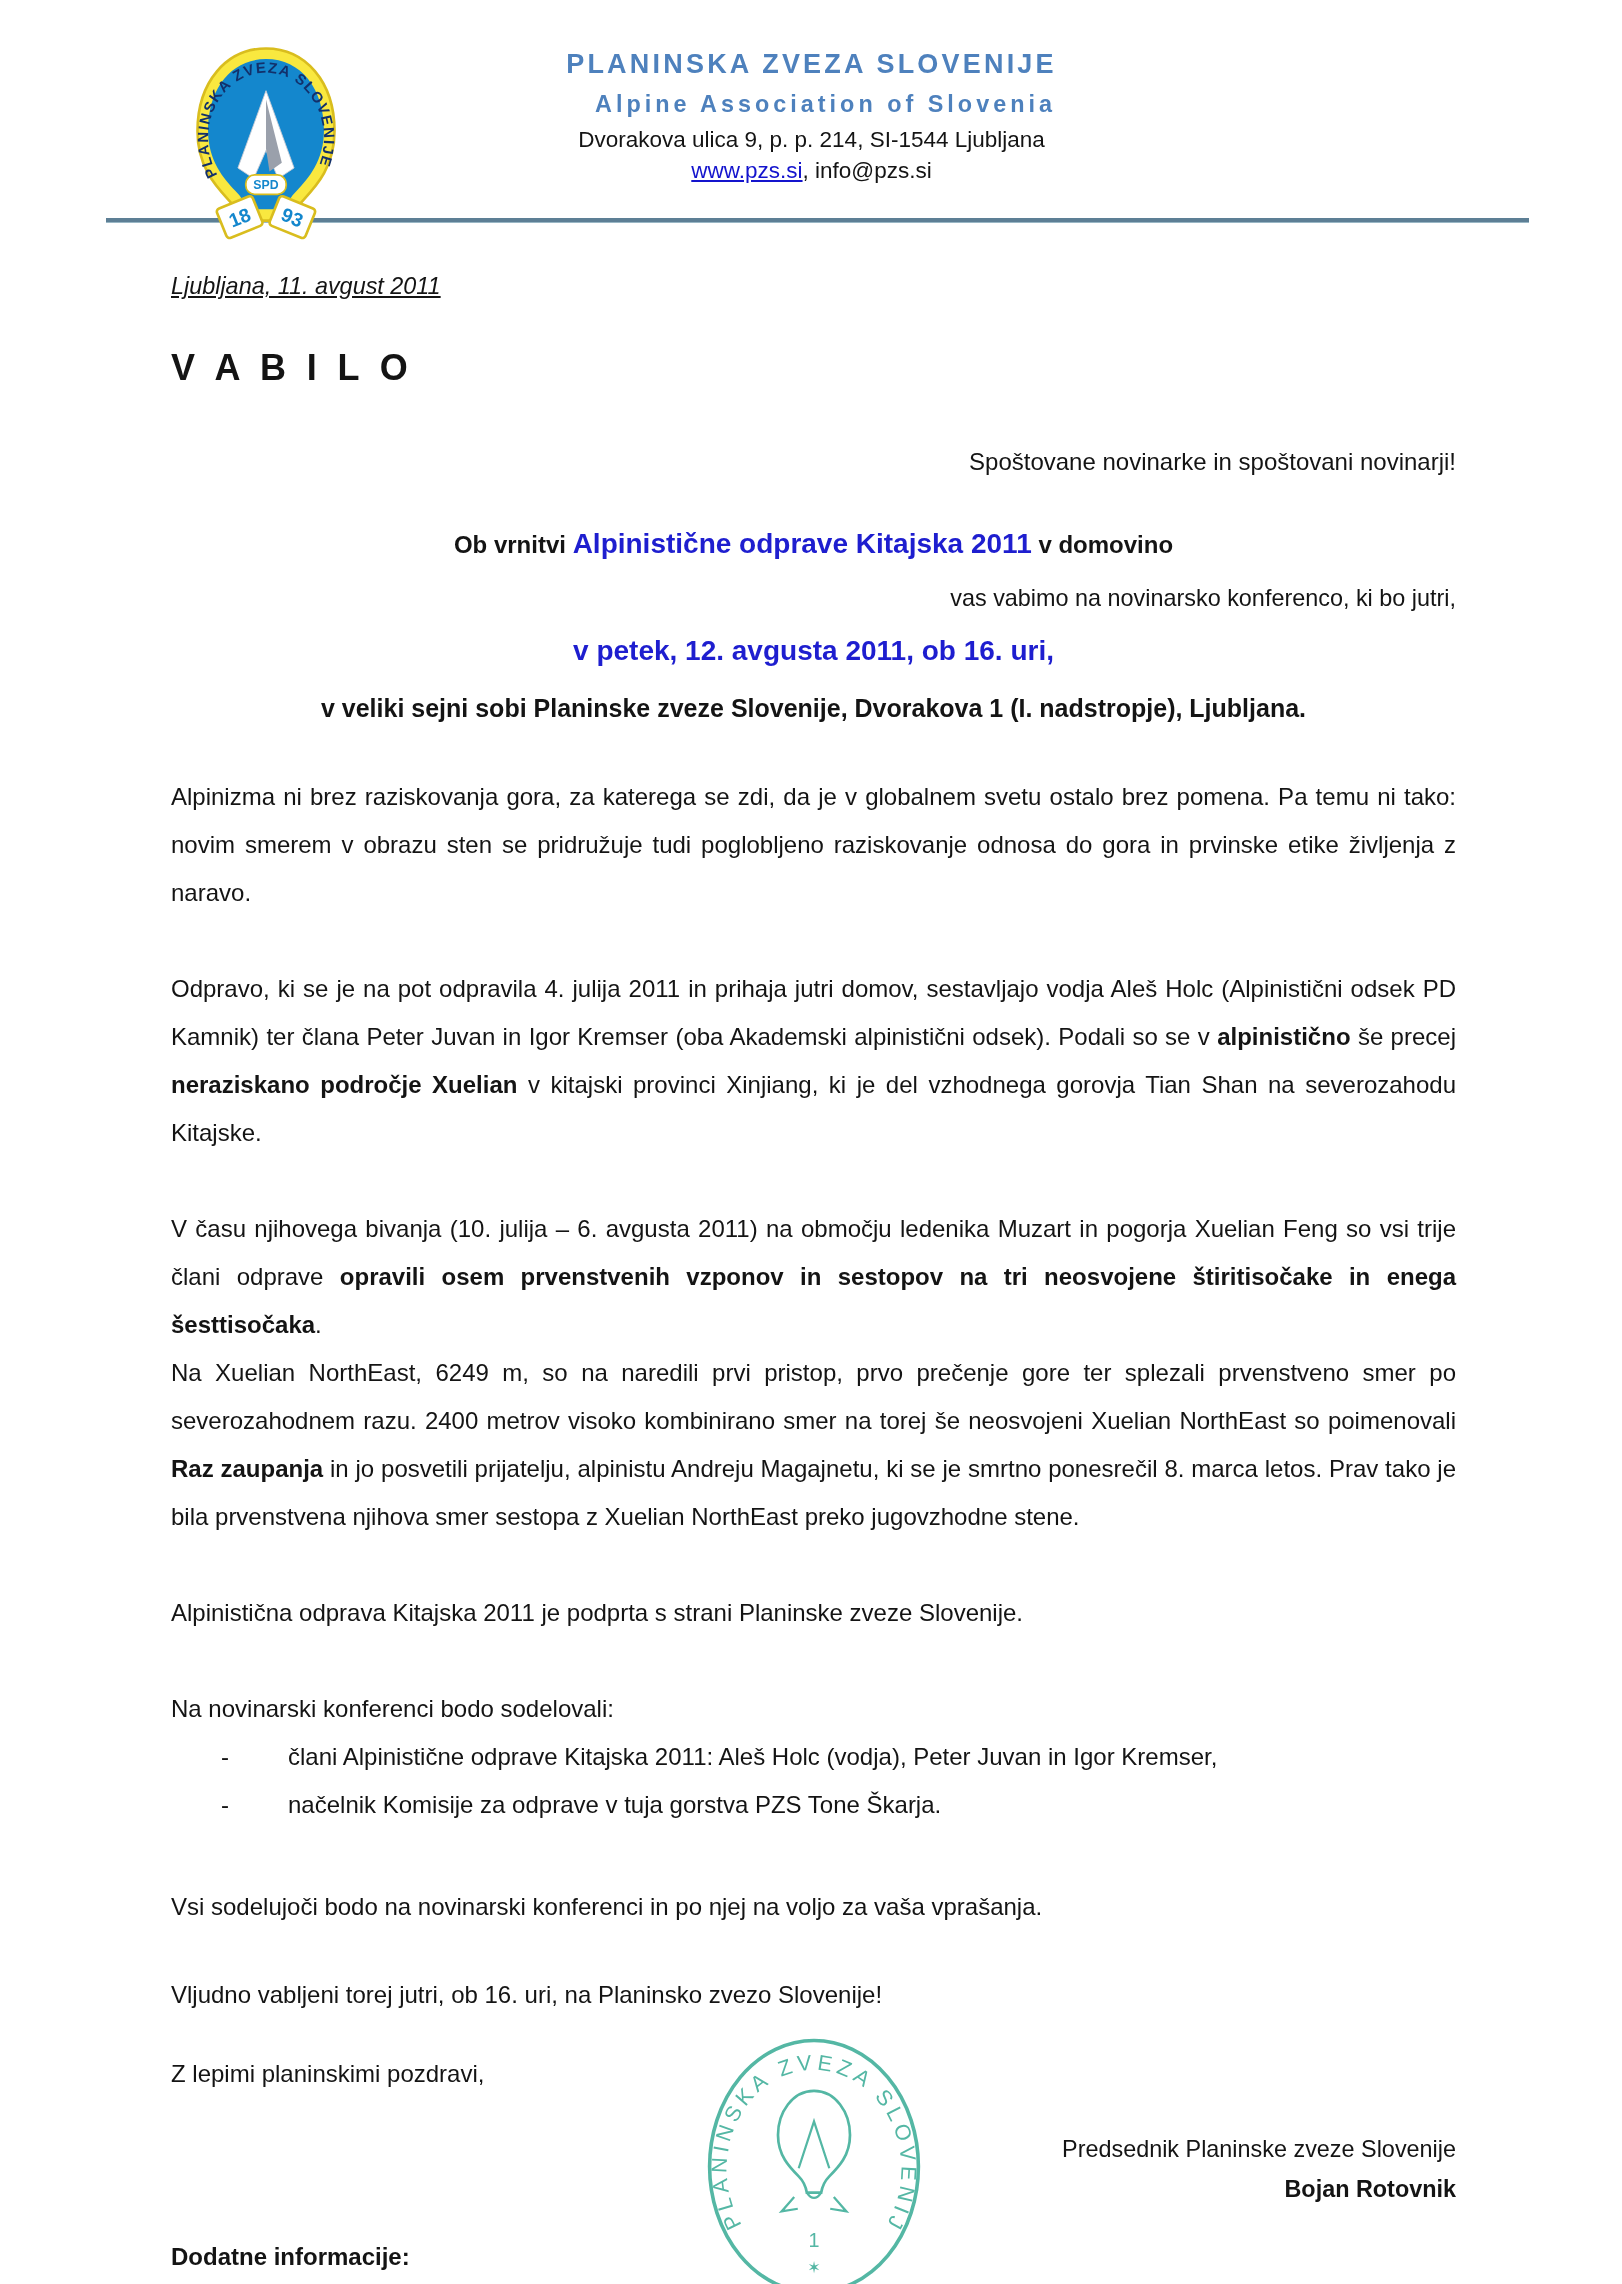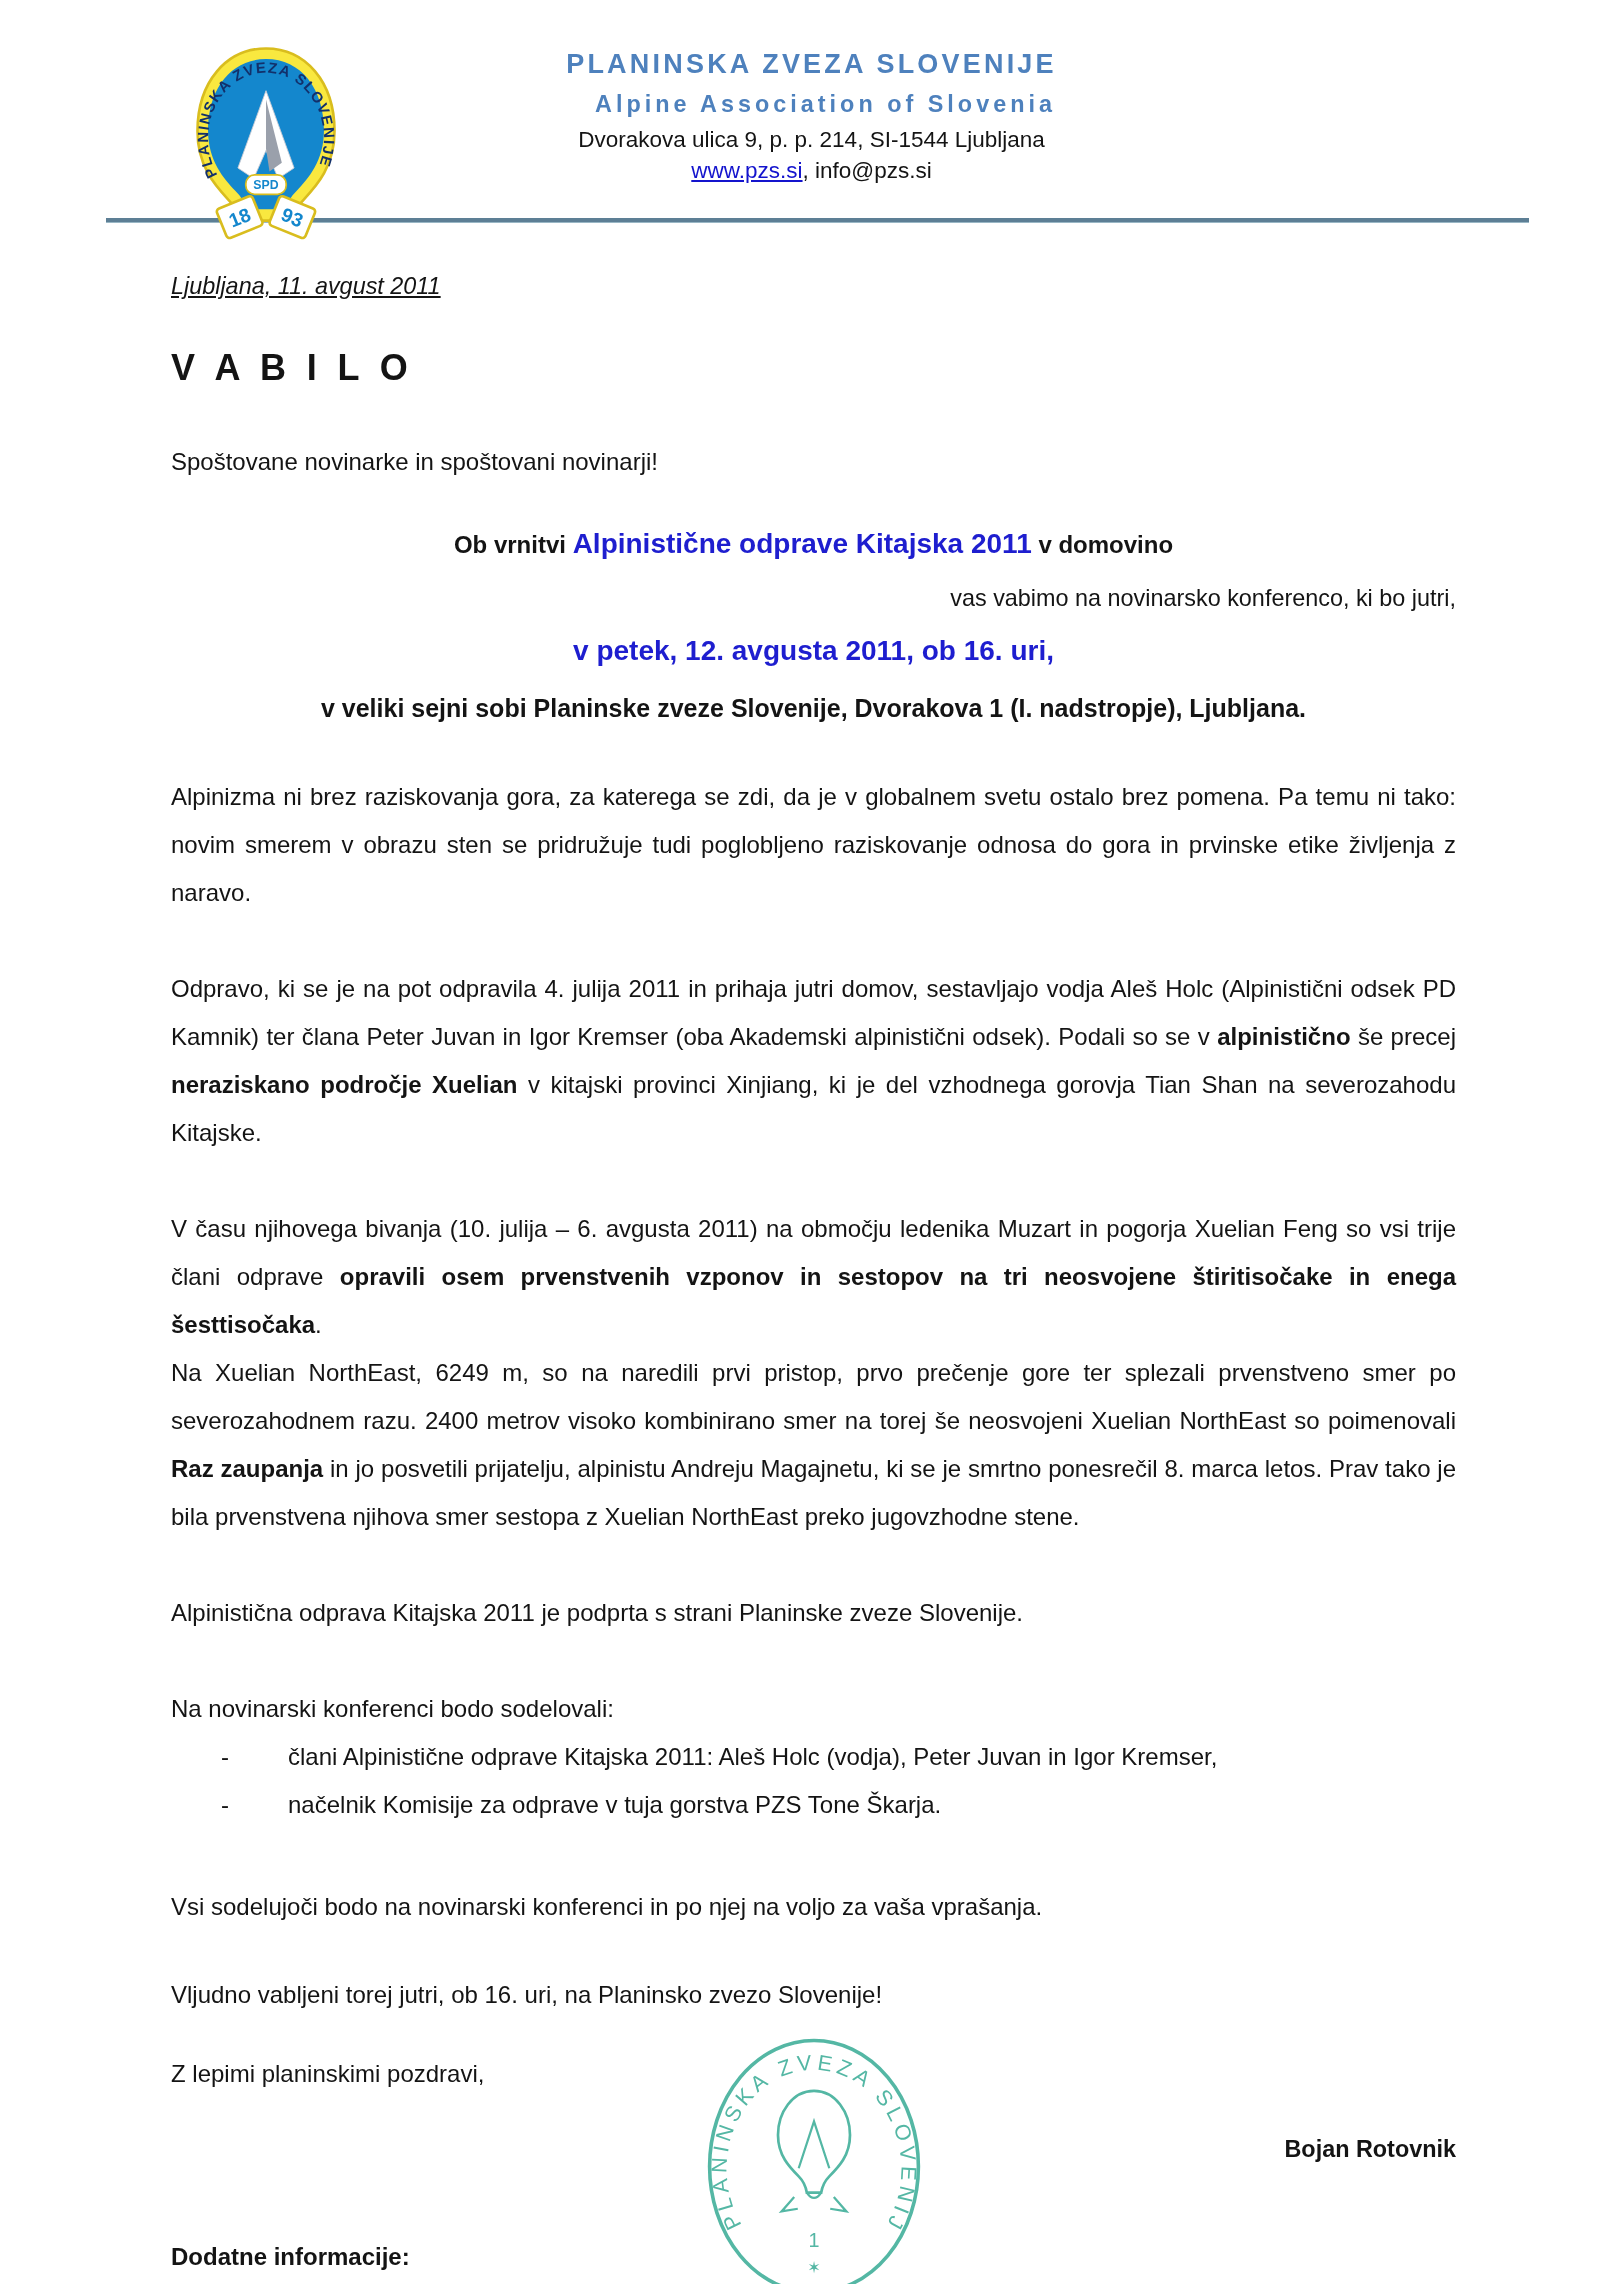--- a/index.html
+++ b/index.html
@@ -30,21 +30,21 @@
   .org-en{margin-top:10.8px;font-size:23.4px;font-weight:bold;letter-spacing:4px;color:var(--header-blue);padding-left:28px;}
   .addr{margin-top:9px;font-size:22.5px;color:var(--text);}
   .webline{margin-top:5.4px;font-size:22.5px;color:var(--text);}
   a.link{color:var(--link-blue);text-decoration:underline;cursor:pointer;}
   .rule-double{margin:3.6px 94px 0 106px;border-top:4.5px solid var(--rule-blue);height:3.6px;border-bottom:1.8px solid var(--rule-blue-light);}
 
   
   .content{margin:0 167px 0 171px;}
   .date{display:inline-block;margin-top:50px;font-size:23.4px;font-style:italic;text-decoration:underline;}
   .title{margin-top:47px;text-align:left;font-size:36px;font-weight:bold;letter-spacing:5.4px;}
-  .salutation{margin-top:59px;text-align:left;font-size:24px;}
+  .salutation{margin-top:59px;text-align:right;font-size:24px;}
   .invite-1{margin-top:52px;text-align:center;font-size:24px;font-weight:bold;}
   .invite-2{margin-top:25px;text-align:right;font-size:23.4px;}
   .invite-3{margin-top:23.4px;text-align:center;font-size:28px;font-weight:bold;color:var(--accent-blue);}
   .invite-4{margin-top:27px;text-align:center;font-size:25px;font-weight:bold;}
   .seg-b{font-weight:bold;}
   .seg-blue{color:var(--accent-blue);}
   .seg-big{font-size:28px;}
 
   .paras{margin-top:50px;}
   .para{font-size:24px;line-height:48px;text-align:justify;margin-bottom:48px;}
@@ -150,20 +150,21 @@
         <ellipse cx="125" cy="148" rx="116" ry="140" fill="none" stroke="#46b19d" stroke-width="4"></ellipse>
         <path id="stampArc" d="M 45,213 A 97,110 0 1 1 205,213" fill="none"></path>
         <text class="stamp-ring"><textPath href="#stampArc" startOffset="0">PLANINSKA ZVEZA SLOVENIJE</textPath></text>
         <path d="M125,64 C149,64 165,88 165,113 C165,136 152,149 142,159 C136,165 134,171 133,177 L117,177 C116,171 114,165 108,159 C98,149 85,136 85,113 C85,88 101,64 125,64 Z" fill="none" stroke="#46b19d" stroke-width="3"></path>
         <polyline points="108,150 125,98 142,150" fill="none" stroke="#46b19d" stroke-width="2.5"></polyline>
         <path d="M103,182 l-14,16 l18,-3 M147,182 l14,16 l-18,-3 M117,177 q8,12 16,0" fill="none" stroke="#46b19d" stroke-width="2.5"></path>
         <text class="stamp-num" x="125" y="238">1</text>
         <text class="stamp-star" x="125" y="266">✶</text>
       </svg>
       <div class="sign-text">
+        <div>Predsednik Planinske zveze Slovenije</div>
         <div class="sign-name">Bojan Rotovnik</div>
       </div>
     </div>
 
     <div class="more-info">
       <span class="b">Dodatne informacije</span><span class="b">:</span>
     </div>
     <div class="contact-line">
       <span>Zdenka Mihelič, predstavnica PZS za odnose z javnostmi. T: +386 41 222 358, E: </span><a class="link">zdenka.mihelic@pzs.si</a><span>.</span>
     </div>

